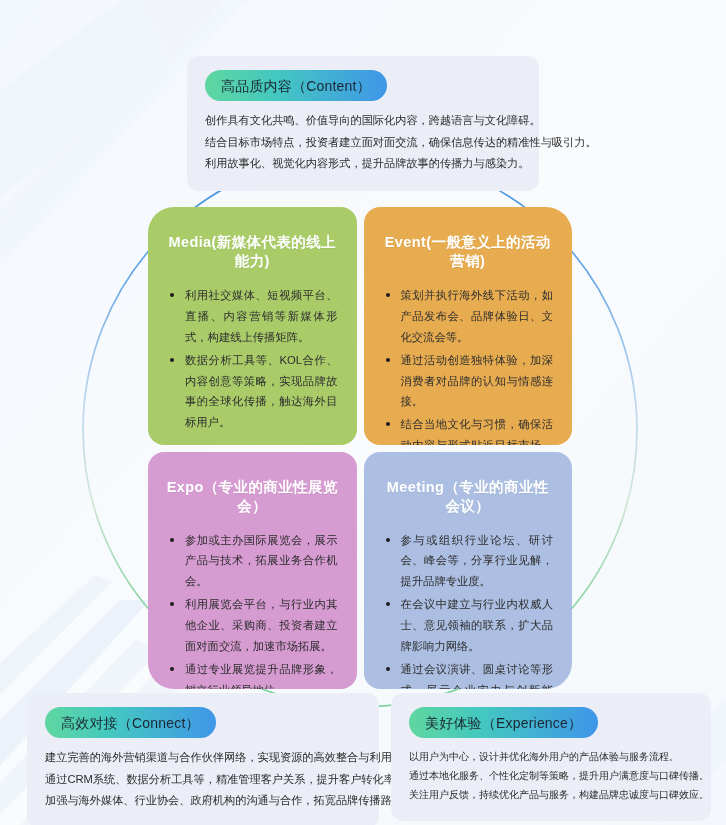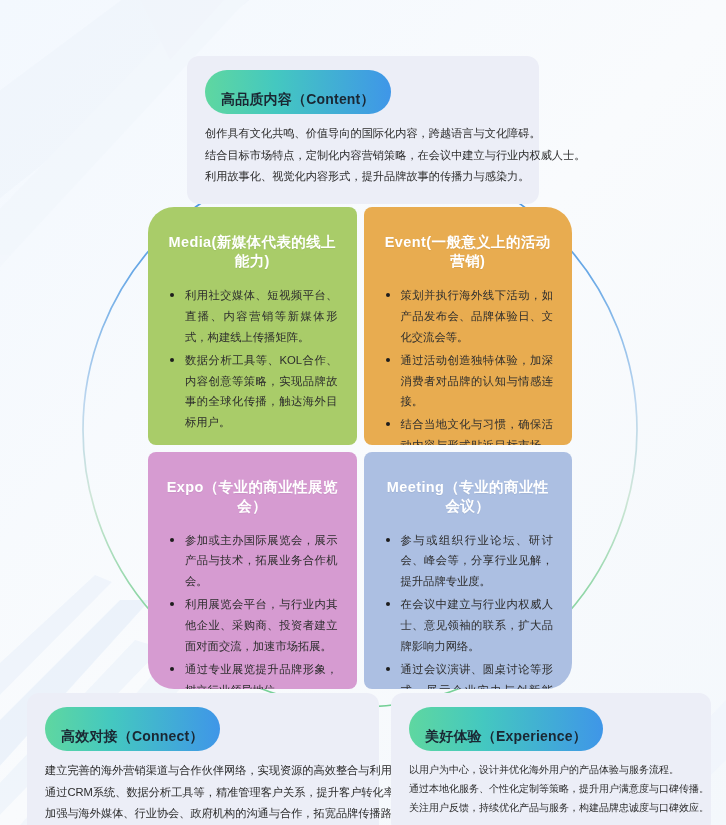--- a/index.html
+++ b/index.html
@@ -40,21 +40,21 @@
     width: 424px;
     height: 482px;
     z-index: 3;
     display: grid;
     grid-template-columns: 1fr 1fr;
     grid-template-rows: 1fr 1fr;
     gap: 7px;
   }
 
   .quad {
-    border-radius: 8px;
+    border-radius: 16px;
     padding: 26px 17px 14px 17px;
     overflow: hidden;
   }
   .quad.tl { border-top-left-radius: 26px; background: #a9cc69; }
   .quad.tr { border-top-right-radius: 26px; background: #e8ac50; }
   .quad.bl { border-bottom-left-radius: 26px; background: #d69bd1; }
   .quad.br { border-bottom-right-radius: 26px; background: #acbfe2; }
 
   .quad-title {
     color: #ffffff;
@@ -97,23 +97,23 @@
     border-radius: 12px;
     padding: 14px 18px 16px 18px;
   }
   #panel-content { left: 187px;  top: 56px;  width: 352px; }
   #panel-connect { left: 27px;   top: 693px; width: 352px; }
   #panel-exp     { left: 391px;  top: 693px; width: 320px; }
 
   .pill {
     display: inline-block;
     border-radius: 999px;
-    padding: 21px 16px 5px 16px;
+    padding: 8px 16px 5px 16px;
     font-size: 14px;
-    font-weight: bold;
+    font-weight: normal;
     color: #1a2733;
     background: linear-gradient(90deg, #5fd7a0 0%, #44c8c0 38%, #3f96e8 100%);
     letter-spacing: 0.2px;
     white-space: nowrap;
   }
 
   .panel-lines { margin-top: 9px; }
   .panel-lines p {
     font-size: 11.2px;
     line-height: 1.92;
@@ -207,21 +207,21 @@
       <li><span class="dot"></span><span>通过会议演讲、圆桌讨论等形式，展示企业实力与创新能力。</span></li>
     </ul>
   </div>
 
 </div>
 
 <div class="panel" id="panel-content">
   <div class="pill">高品质内容（Content）</div>
   <div class="panel-lines">
     <p>创作具有文化共鸣、价值导向的国际化内容，跨越语言与文化障碍。</p>
-    <p>结合目标市场特点，定制化内容营销策略，在会议中建立与行业内权威人士。</p>
+    <p>结合目标市场特点，投资者建立面对面交流，确保信息传达的精准性与吸引力。</p>
     <p>利用故事化、视觉化内容形式，提升品牌故事的传播力与感染力。</p>
   </div>
 </div>
 
 <div class="panel" id="panel-connect">
   <div class="pill">高效对接（Connect）</div>
   <div class="panel-lines">
     <p>建立完善的海外营销渠道与合作伙伴网络，实现资源的高效整合与利用。</p>
     <p>通过CRM系统、数据分析工具等，精准管理客户关系，提升客户转化率与忠诚度。</p>
     <p>加强与海外媒体、行业协会、政府机构的沟通与合作，拓宽品牌传播路径。</p>

